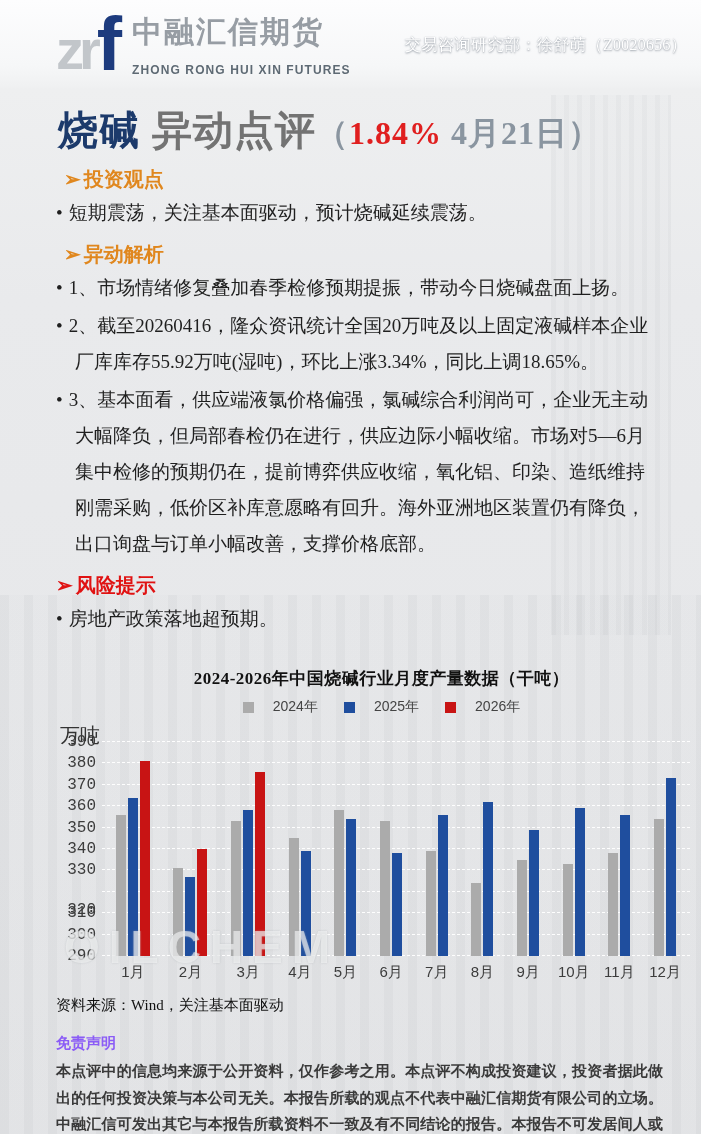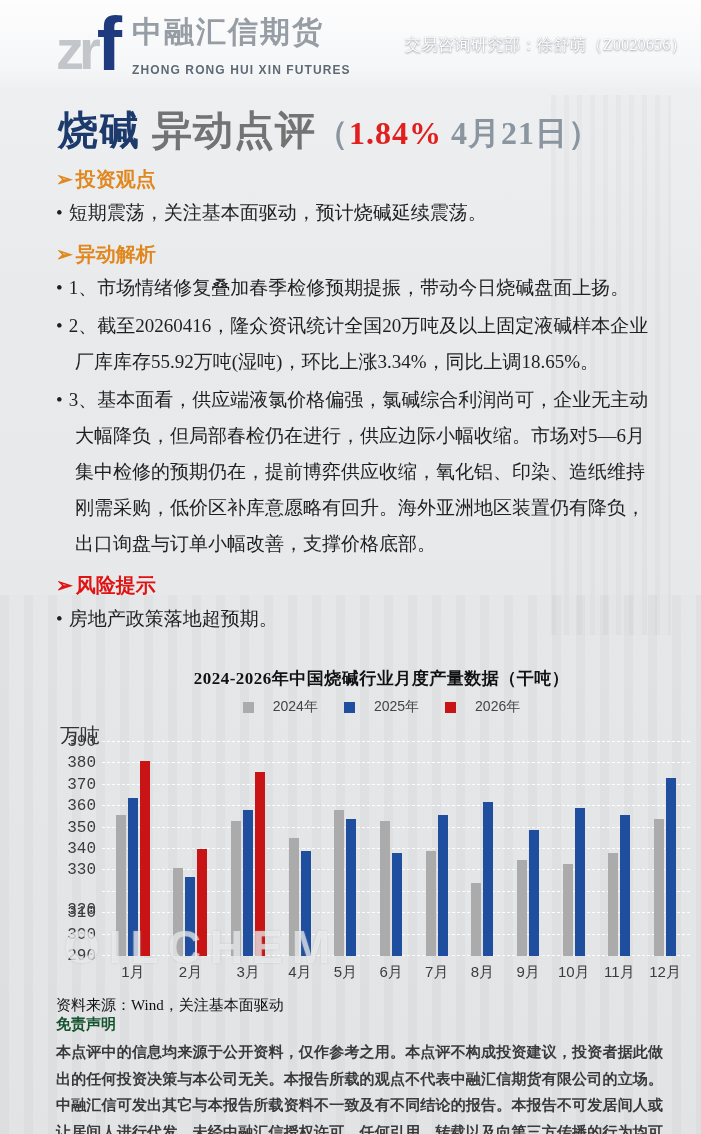--- a/index.html
+++ b/index.html
@@ -35,21 +35,21 @@
   .contact { margin-left:auto; font-size:16.5px; line-height:27px; color:#ffffff;
     text-shadow:0 1px 2px rgba(110,120,132,0.65), 0 0 1px rgba(110,120,132,0.5); }
   
   main { position:relative; padding:0 38px 0 56px; z-index:1; }
   .title { margin:20px 0 8px 2px; font-weight:bold; font-size:40px; line-height:46px; letter-spacing:1px; }
   .t-product { color:#1c3a6b; }
   .t-rest { color:#737373;margin-left:12px; }
   .t-paren, .t-date { color:#8a95a0; font-size:32px; }
   .t-pct { color:#e01f1f; font-size:32px; }
   .sec-head { margin:10px 0 2px; font-size:20px; font-weight:bold; }
-  .sec-orange { color:#e0871e; }
+  .sec-orange { color:#e0871e;margin-left:8px; }
   .sec-red { color:#e01212; }
   .sec-head .arrow { margin-right:3px; }
   .bullet { margin:2px 0; font-size:19px; line-height:36px; color:#1f1f1f; padding-left:19px; text-indent:-19px; }
   .bullet .b { margin-right:6px; }
   
   .chart { margin-top:30px; }
   .chart-title { text-align:center; padding-left:44px; font-size:17px; font-weight:bold; color:#111; letter-spacing:0.5px; }
   .legend { display:flex; justify-content:center; padding-left:44px; gap:26px; margin:8px 0 14px;
     font-family:"Liberation Sans","DejaVu Sans",sans-serif; font-size:14px; color:#444; }
   .legend-item { display:flex; align-items:center; gap:19px; }
@@ -64,21 +64,21 @@
   .bars-row { position:absolute; left:0; right:0; bottom:0; top:0; display:flex; justify-content:space-around; align-items:flex-end; padding:0 2px; }
   .bar-group { position:relative; display:flex; align-items:flex-end; gap:2px; height:100%; }
   .bar { width:10px; }
   .xtick { position:absolute; top:calc(100% + 7px); left:50%; transform:translateX(-50%); white-space:nowrap;
     font-size:15px; color:#3c3c3c; font-family:"Liberation Sans","DejaVu Sans",sans-serif; }
   .watermark { position:absolute; left:-38px; bottom:-18px; font-family:"Liberation Sans","DejaVu Sans",sans-serif;
     font-weight:bold; font-size:46px; letter-spacing:9px; color:rgba(255,255,255,0.55);
     text-shadow:0 0 2px rgba(170,174,178,0.55); pointer-events:none; }
   
   .source { margin-top:40px; font-size:15px; color:#101010; }
-  .disc-head { margin-top:0; font-size:15px; font-weight:bold; color:#14532d; font-family:"Liberation Sans","DejaVu Sans",sans-serif; }
+  .disc-head { margin-top:19px; font-size:15px; font-weight:bold; color:#8b5cf6; font-family:"Liberation Sans","DejaVu Sans",sans-serif; }
   .disclaimer { margin-top:5px; font-size:15px; font-weight:bold; line-height:26.5px; color:#3a3a3a; text-align:justify; }
 </style>
 </head>
 <body>
 
 <div class="bg-tex-right"></div>
 <div class="bg-tex-bottom"></div>
 
 <header>
   <div class="logo">

